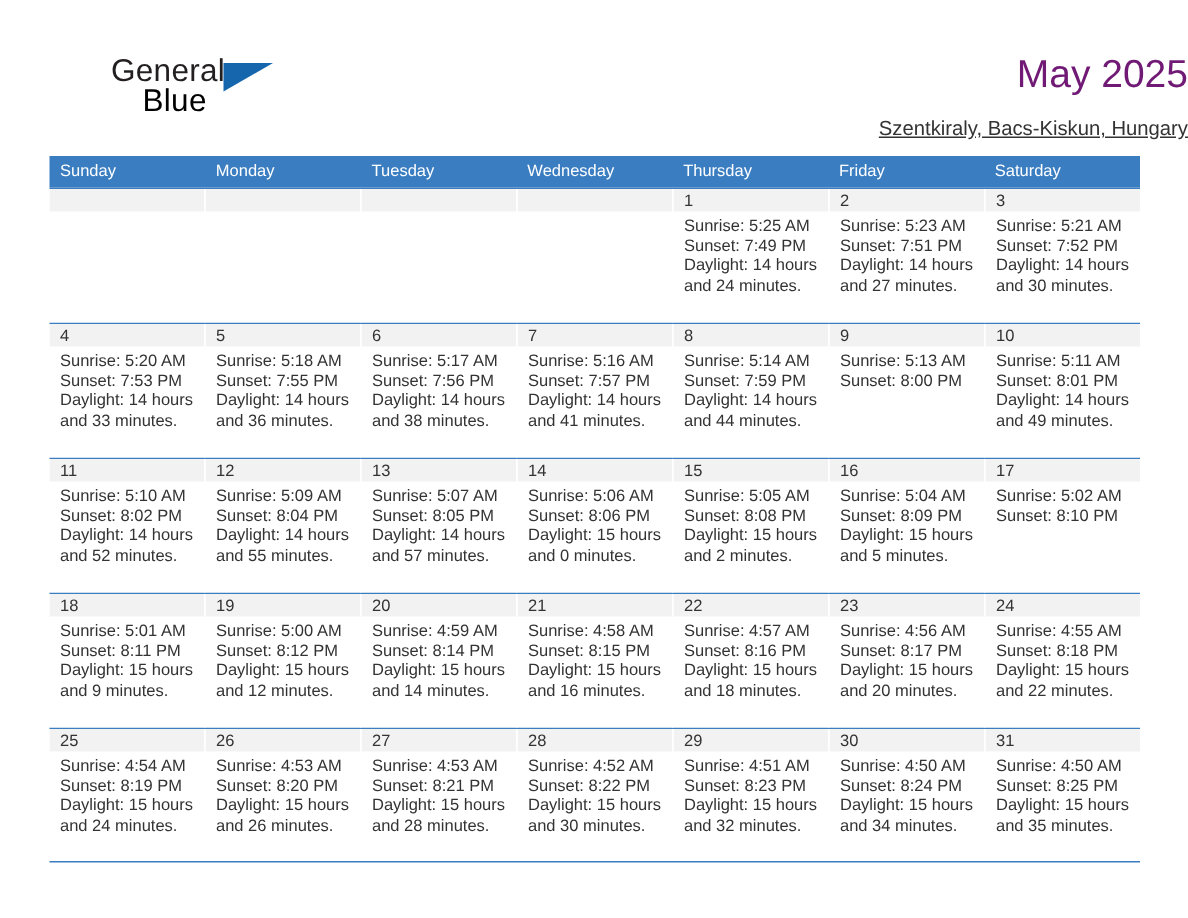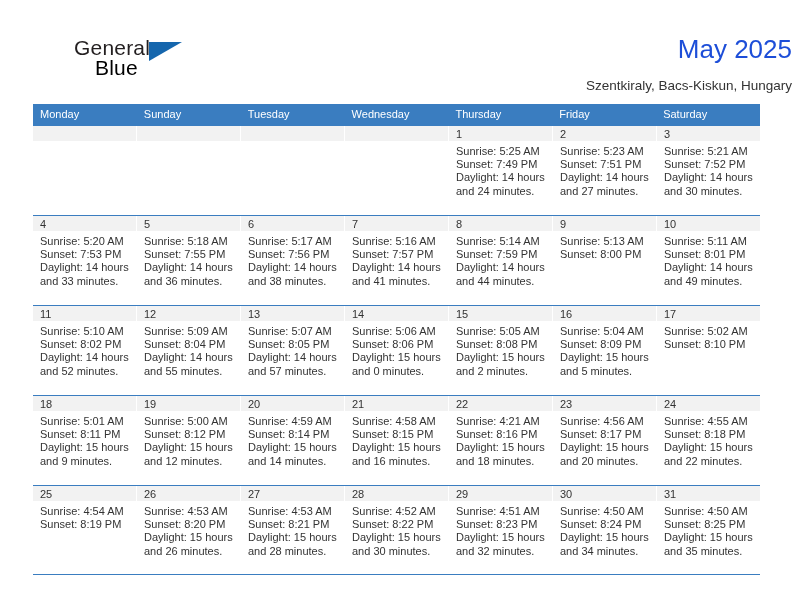--- a/index.html
+++ b/index.html
@@ -60,32 +60,33 @@
     width: 0;
     height: 0;
     border-left: 33px solid #1566ad;
     border-bottom: 19px solid transparent;
   }
   .title {
     position: absolute;
     right: 38px;
     top: 34px;
     font-size: 26px;
-    color: #1d4ed8;
+    color: #701a75;
     text-align: right;
     white-space: nowrap;
   }
   .subtitle {
     position: absolute;
     right: 38px;
     top: 78px;
     font-size: 13.5px;
     color: #333333;
     text-align: right;
     white-space: nowrap;
+    text-decoration: underline;
   }
 
   
   .calendar {
     position: absolute;
     left: 33px;
     top: 104px;
     width: 727px;
   }
   .weekday-row {
@@ -152,22 +153,22 @@
       <span class="logo-general">General</span>
       <span class="logo-triangle"></span>
       <span class="logo-blue">Blue</span>
     </div>
     <div class="title">May 2025</div>
     <div class="subtitle">Szentkiraly, Bacs-Kiskun, Hungary</div>
   </div>
 
   <div class="calendar">
     <div class="weekday-row" id="weekday-row">
+        <div class="weekday">Sunday</div>
         <div class="weekday">Monday</div>
-        <div class="weekday">Sunday</div>
         <div class="weekday">Tuesday</div>
         <div class="weekday">Wednesday</div>
         <div class="weekday">Thursday</div>
         <div class="weekday">Friday</div>
         <div class="weekday">Saturday</div>
       </div>
     <div id="weeks-container">
         <div class="week-row">
           <div class="day-cell empty">
             <div class="day-number"></div>
@@ -349,21 +350,21 @@
             <div class="day-number">21</div>
             <div class="day-info">
               <div>Sunrise: 4:58 AM</div>
               <div>Sunset: 8:15 PM</div>
               <div class="daylight-wrap">Daylight: 15 hours and 16 minutes.</div>
             </div>
           </div>
           <div class="day-cell">
             <div class="day-number">22</div>
             <div class="day-info">
-              <div>Sunrise: 4:21 AM</div>
+              <div>Sunrise: 4:57 AM</div>
               <div>Sunset: 8:16 PM</div>
               <div class="daylight-wrap">Daylight: 15 hours and 18 minutes.</div>
             </div>
           </div>
           <div class="day-cell">
             <div class="day-number">23</div>
             <div class="day-info">
               <div>Sunrise: 4:56 AM</div>
               <div>Sunset: 8:17 PM</div>
               <div class="daylight-wrap">Daylight: 15 hours and 20 minutes.</div>
@@ -377,20 +378,21 @@
               <div class="daylight-wrap">Daylight: 15 hours and 22 minutes.</div>
             </div>
           </div>
         </div>
         <div class="week-row last">
           <div class="day-cell">
             <div class="day-number">25</div>
             <div class="day-info">
               <div>Sunrise: 4:54 AM</div>
               <div>Sunset: 8:19 PM</div>
+              <div class="daylight-wrap">Daylight: 15 hours and 24 minutes.</div>
             </div>
           </div>
           <div class="day-cell">
             <div class="day-number">26</div>
             <div class="day-info">
               <div>Sunrise: 4:53 AM</div>
               <div>Sunset: 8:20 PM</div>
               <div class="daylight-wrap">Daylight: 15 hours and 26 minutes.</div>
             </div>
           </div>

